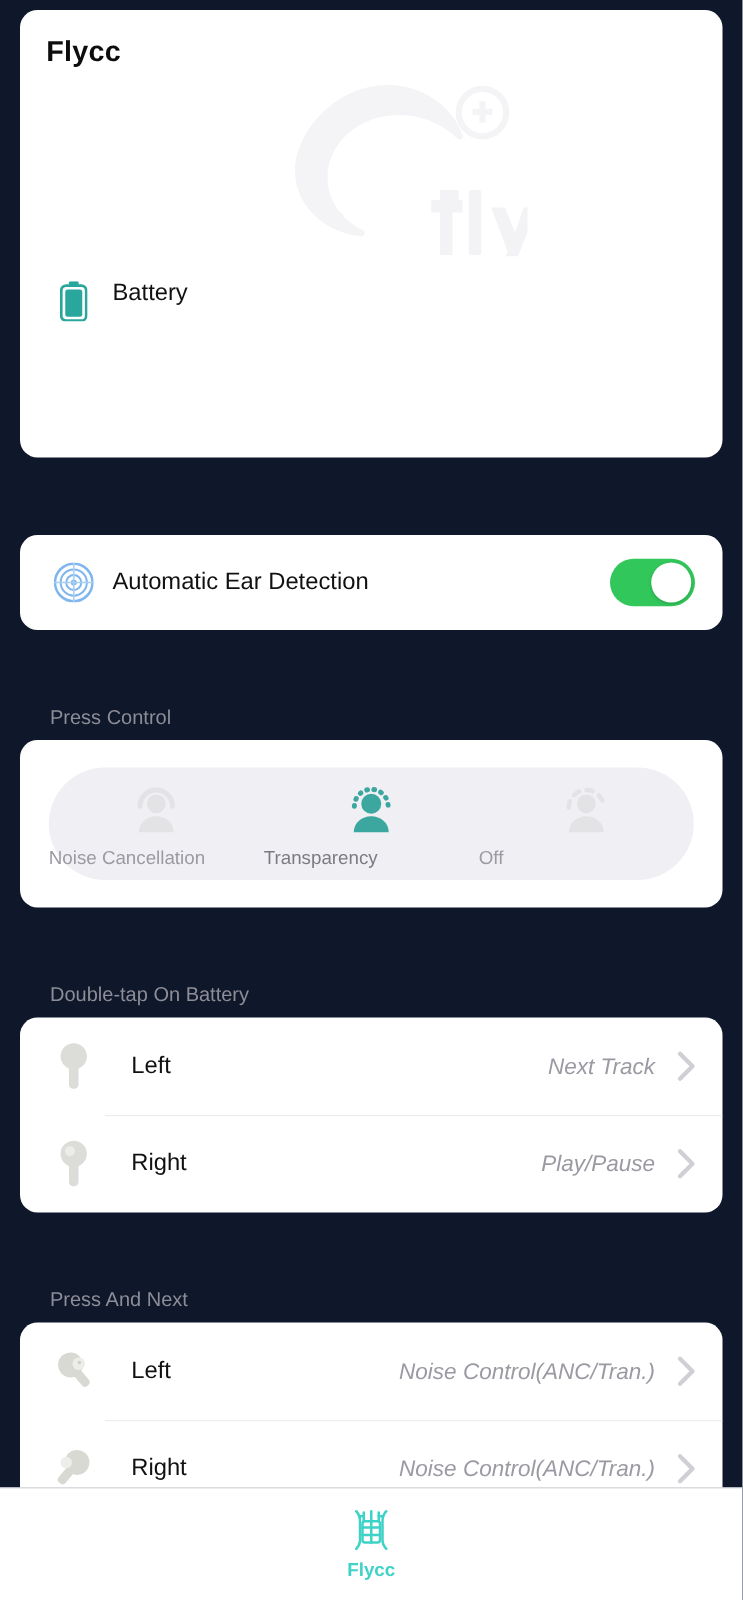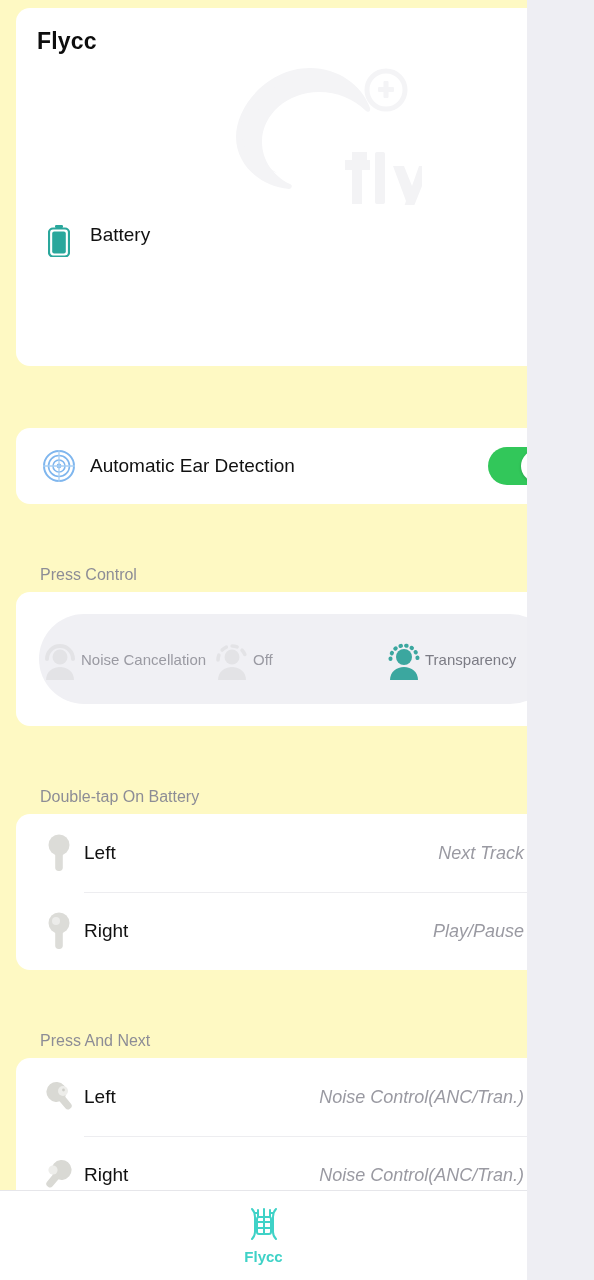--- a/index.html
+++ b/index.html
@@ -7,23 +7,23 @@
   html, body {
     width: 594px;
     height: 1280px;
     background: #eeeef3;
     font-family: "Liberation Sans", sans-serif;
     -webkit-font-smoothing: antialiased;
   }
 
   #app {
     position: relative;
-    width: 527px;
+    width: 594px;
     height: 1280px;
-    background: #fef9c3;
+    background: #0f172a;
     overflow: hidden;
     display: flex;
     flex-direction: column;
   }
 
   .scroll {
     flex: 1 1 auto;
     overflow: hidden;
     padding: 8px 16px 0 16px;
   }
@@ -166,23 +166,22 @@
     width: 516px;
     height: 90px;
     border-radius: 45px;
     background: #f0f0f4;
     display: flex;
     align-items: center;
   }
   .nc-opt {
     flex: 1 1 0;
     display: flex;
-    flex-direction: row;
-    align-items: center;
-    gap: 0;
+    flex-direction: column;
+    gap: 12px;
   }
   .nc-opt .nc-ico { height: 42px; display:flex; align-items:flex-end; justify-content:center; }
   .nc-opt .nc-txt { font-size: 15px; color: #9a9aa2; }
   .nc-opt.active .nc-txt { color: #7b7b84; }
 
   
   .list-card { overflow: hidden; }
 
   .lrow {
     height: 78px;
@@ -197,21 +196,21 @@
     left: 68px; right: 0; top: 0;
     height: 1px;
     background: #ededf0;
   }
 
   .bud-ico {
     width: 34px; height: 40px; flex: 0 0 34px;
     display: flex; align-items: center; justify-content: center;
   }
   .lrow-label {
-    margin-left: 8px;
+    margin-left: 29px;
     font-size: 19px;
     color: #111;
     font-weight: 500;
   }
   .lrow-value {
     margin-left: auto;
     font-size: 18px;
     color: #9a9aa2;
     font-style: italic;
   }
@@ -320,40 +319,40 @@
           <span class="nc-ico">
             <svg width="42" height="40" viewBox="0 0 42 40">
               <path d="M8 19a13 13 0 0 1 26 0" fill="none" stroke="#e3e3e6" stroke-width="4" stroke-linecap="round"></path>
               <circle cx="21" cy="17" r="7.5" fill="#e3e3e6"></circle>
               <path d="M7 40c0-8 6.5-13 14-13s14 5 14 13z" fill="#e3e3e6"></path>
             </svg>
           </span>
           <span class="nc-txt">Noise Cancellation</span>
         </div>
 
+        <div class="nc-opt active">
+          <span class="nc-ico">
+            <svg width="42" height="40" viewBox="0 0 42 40">
+              <path d="M7.5 19a13.5 13.5 0 0 1 27 0" fill="none" stroke="#3ba79f" stroke-width="4" stroke-linecap="round" stroke-dasharray="0.6 5.2"></path>
+              <circle cx="21" cy="17" r="8" fill="#3ba79f"></circle>
+              <path d="M7 40c0-8 6.5-13 14-13s14 5 14 13z" fill="#3ba79f"></path>
+            </svg>
+          </span>
+          <span class="nc-txt">Transparency</span>
+        </div>
+
         <div class="nc-opt">
           <span class="nc-ico">
             <svg width="42" height="40" viewBox="0 0 42 40">
               <path d="M7 20a14 14 0 0 1 28 0" fill="none" stroke="#e3e3e6" stroke-width="3.6" stroke-linecap="round" stroke-dasharray="5 6"></path>
               <circle cx="21" cy="17" r="7.5" fill="#e3e3e6"></circle>
               <path d="M7 40c0-8 6.5-13 14-13s14 5 14 13z" fill="#e3e3e6"></path>
             </svg>
           </span>
           <span class="nc-txt">Off</span>
-        </div>
-
-        <div class="nc-opt active">
-          <span class="nc-ico">
-            <svg width="42" height="40" viewBox="0 0 42 40">
-              <path d="M7.5 19a13.5 13.5 0 0 1 27 0" fill="none" stroke="#3ba79f" stroke-width="4" stroke-linecap="round" stroke-dasharray="0.6 5.2"></path>
-              <circle cx="21" cy="17" r="8" fill="#3ba79f"></circle>
-              <path d="M7 40c0-8 6.5-13 14-13s14 5 14 13z" fill="#3ba79f"></path>
-            </svg>
-          </span>
-          <span class="nc-txt">Transparency</span>
         </div>
 
       </div>
     </div>
 
     <div class="gap-lg"></div>
 
     <div class="sec-head">Double-tap On Battery</div>
     <div class="card list-card">
 

